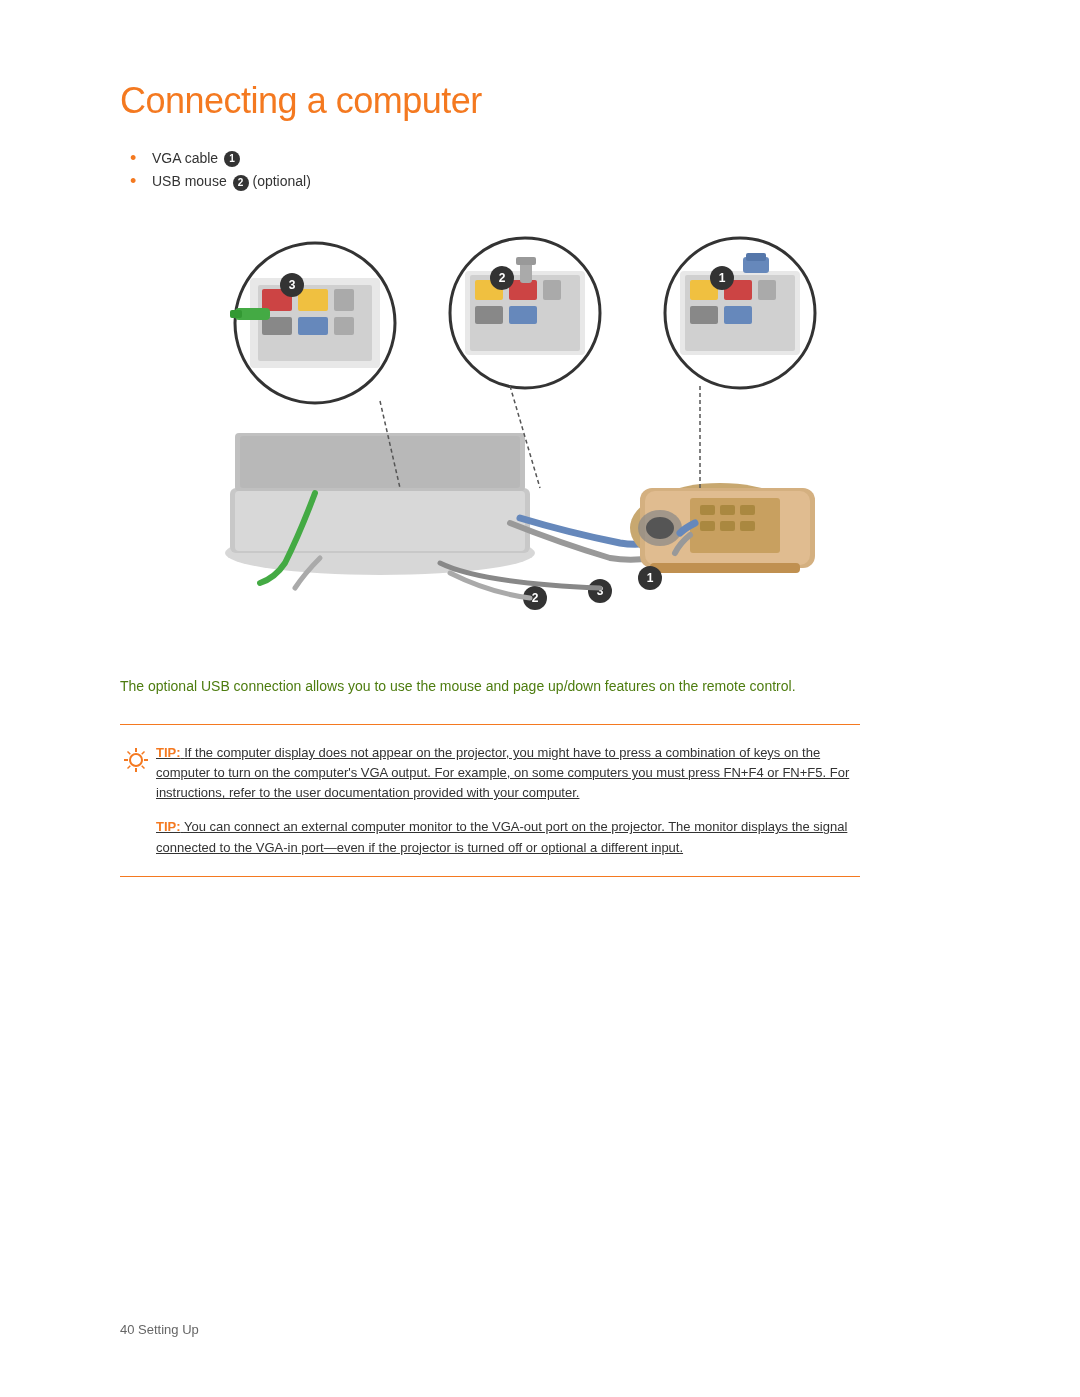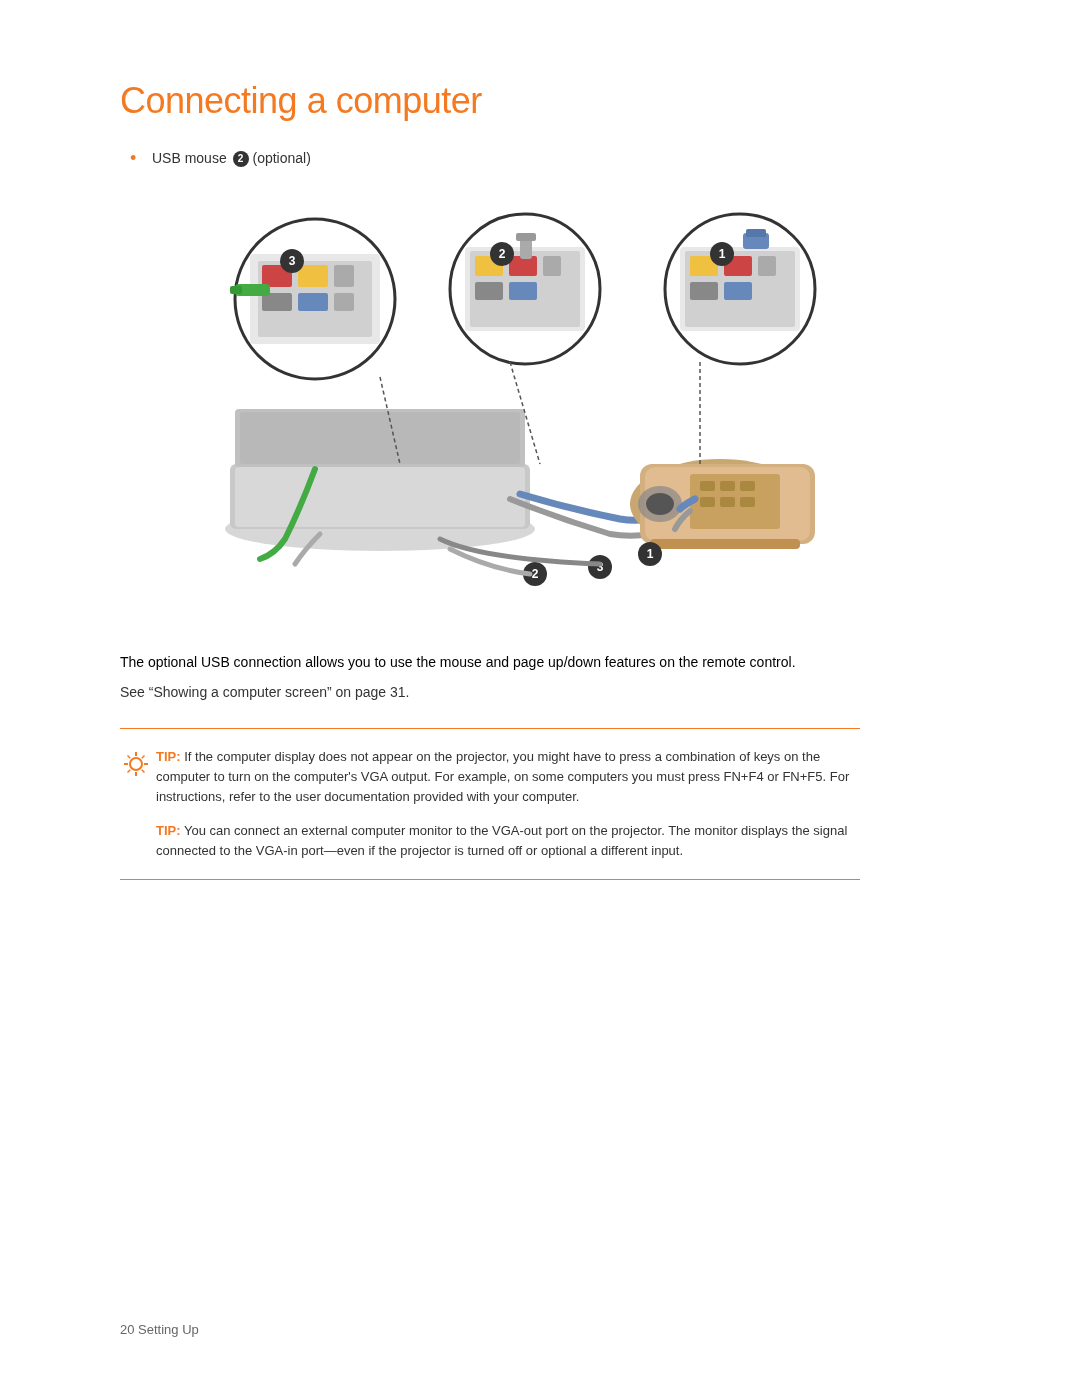--- a/index.html
+++ b/index.html
@@ -69,35 +69,36 @@
       display: flex;
       justify-content: center;
       margin-bottom: 32px;
     }
     .diagram-svg {
       width: 700px;
       height: 420px;
     }
     .body-text {
       font-size: 14px;
-      color: #000000;
+      color: #4d7c0f;
       line-height: 1.6;
-      margin-bottom: 10px;
+      margin-bottom: 27px;
       max-width: 820px;
     }
     .see-also {
       font-size: 14px;
       color: #333;
       margin-bottom: 28px;
     }
     .tip-box {
       border-top: 1.5px solid #f47920;
       border-bottom: 1.5px solid #f47920;
       padding: 18px 0 18px 0;
       margin-bottom: 16px;
+      text-decoration: underline;
     }
     .tip-row {
       display: flex;
       align-items: flex-start;
       margin-bottom: 14px;
     }
     .tip-row:last-child {
       margin-bottom: 0;
     }
     .tip-icon {
@@ -123,20 +124,23 @@
     }
   </style>
 </head>
 <body>
 
 <div class="page">
   <h1 class="page-title">Connecting a computer</h1>
 
 
   <ul class="bullet-list">
+    <li>
+      <span>VGA cable </span><span class="circle-num">1</span>
+    </li>
     <li>
       <span>USB mouse </span><span class="circle-num">2</span><span> (optional)</span>
     </li>
   </ul>
 
   <div class="diagram-container">
     <svg class="diagram-svg" viewBox="0 0 700 420" xmlns="http://www.w3.org/2000/svg">
 
       <ellipse cx="240" cy="330" rx="155" ry="22" fill="#b0b0b0" opacity="0.5"></ellipse>
       <rect x="90" y="265" width="300" height="65" rx="6" fill="#c8c8c8"></rect>
@@ -231,21 +235,20 @@
       <line x1="240" y1="178" x2="260" y2="265" stroke="#555" stroke-width="1.5" stroke-dasharray="4,3"></line>
       <line x1="370" y1="163" x2="400" y2="265" stroke="#555" stroke-width="1.5" stroke-dasharray="4,3"></line>
       <line x1="560" y1="163" x2="560" y2="265" stroke="#555" stroke-width="1.5" stroke-dasharray="4,3"></line>
 
       <path d="M310 350 Q350 370 390 375" stroke="#aaaaaa" stroke-width="5" fill="none" stroke-linecap="round"></path>
       <path d="M300 340 Q340 360 460 365" stroke="#888888" stroke-width="5" fill="none" stroke-linecap="round"></path>
     </svg>
   </div>
 
   <p class="body-text">The optional USB connection allows you to use the mouse and page up/down features on the remote control.</p>
-  <p class="see-also">See “Showing a computer screen” on page 31.</p>
 
   <div class="tip-box">
     <div class="tip-row">
       <div class="tip-icon">
         
         <svg width="32" height="32" viewBox="0 0 32 32" xmlns="http://www.w3.org/2000/svg">
           <circle cx="16" cy="16" r="6" fill="none" stroke="#f47920" stroke-width="2"></circle>
           <line x1="16" y1="4" x2="16" y2="8" stroke="#f47920" stroke-width="2"></line>
           <line x1="16" y1="24" x2="16" y2="28" stroke="#f47920" stroke-width="2"></line>
           <line x1="4" y1="16" x2="8" y2="16" stroke="#f47920" stroke-width="2"></line>
@@ -264,15 +267,15 @@
     <div class="tip-row">
       <div class="tip-icon" style="width:36px;flex-shrink:0;"></div>
       <p class="tip-text">
         <span class="tip-label">TIP:</span>
         <span>  You can connect an external computer monitor to the VGA-out port on the projector. The monitor displays the signal connected to the VGA-in port—even if the projector is turned off or optional a different input.</span>
       </p>
     </div>
   </div>
 
   <div class="footer">
-    <span>20    Setting Up</span>
+    <span>40    Setting Up</span>
   </div>
 </div>
 
 </body></html>

